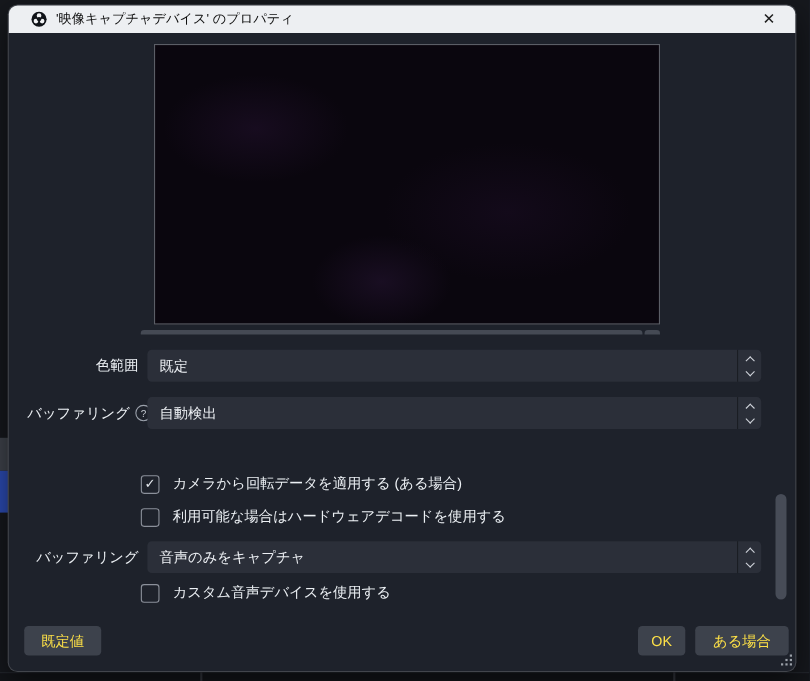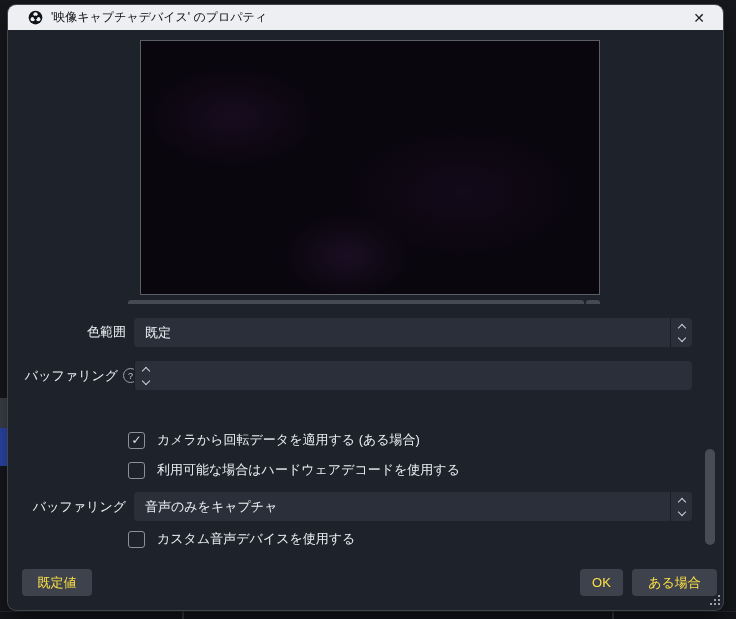--- a/index.html
+++ b/index.html
@@ -126,20 +126,21 @@
         <i class="chev up"></i>
         <i class="chev down"></i>
       </span>
     </div>
 
     <div class="field-label" style="top:356px;height:29px;padding-left:12px;">
       <span>バッファリング</span>
       <span class="help-icon">?</span>
     </div>
     <div class="combobox" style="top:356px;">
+      <span class="val">自動検出</span>
       <span class="spinner">
         <i class="chev up"></i>
         <i class="chev down"></i>
       </span>
     </div>
 
 
     <div class="checkrow" style="top:426px;">
       <span class="checkbox checked">
         <span class="check">✓</span>

